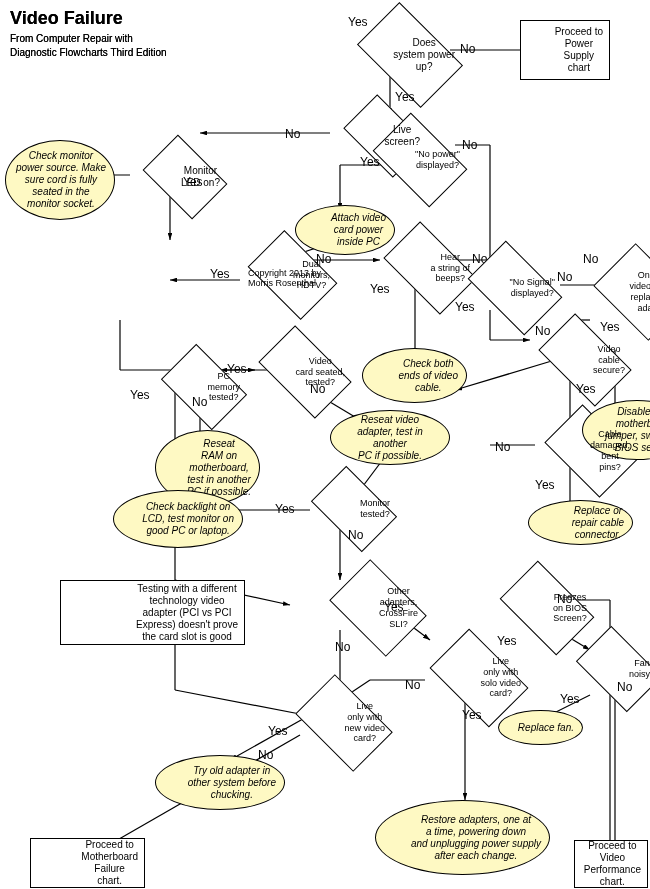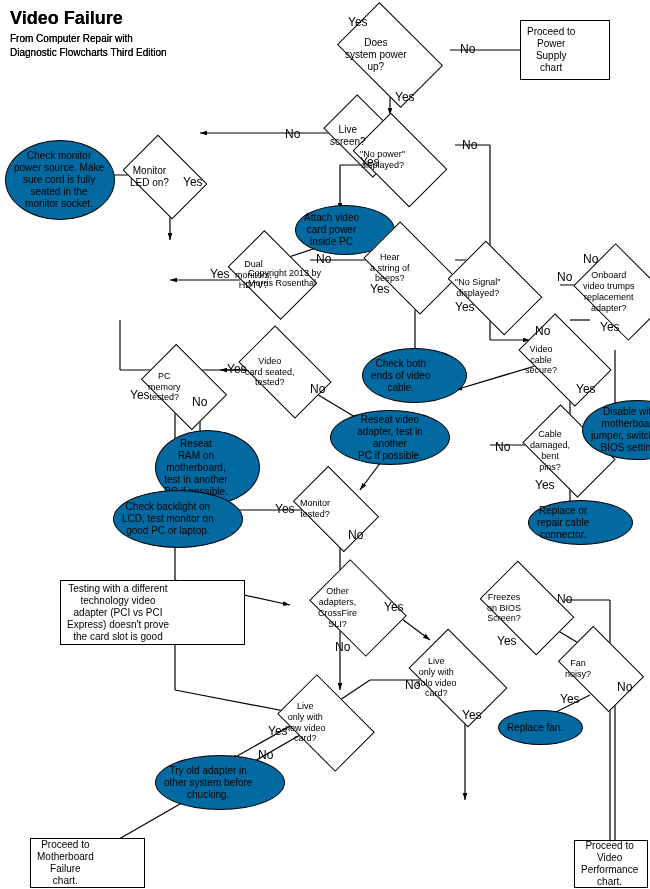--- a/index.html
+++ b/index.html
@@ -15,35 +15,36 @@
     }
     .flowchart-container {
       position: relative;
       width: 564px;
       height: 889px;
     }
     .node {
       position: absolute;
       display: flex;
       align-items: center;
-      justify-content: flex-start;
+      justify-content: flex-end;
       text-align: center;
       font-size: 10px;
       line-height: 1.2;
     }
     .node-rect {
       background: #fff;
       border: 1.5px solid #000;
       padding: 4px 6px;
     }
     .node-oval {
-      background: #0369a1;
+      background: #fef9c3;
       border: 1.5px solid #000;
       border-radius: 50%;
       padding: 4px 8px;
+      font-style: italic;
     }
     
     .arrows-svg {
       position: absolute;
       top: 0;
       left: 0;
       width: 650px;
       height: 889px;
       pointer-events: none;
     }
@@ -351,20 +352,23 @@
     <div style="width:84px;height:56px;background:#fff;border:1.5px solid #000;transform:rotate(45deg);position:absolute;"></div>
     <div style="position:relative;z-index:1;font-size:9px;text-align:center;">Live<br>only with<br>solo video<br>card?</div>
   </div>
   <div class="label" style="left:462px;top:708px;">Yes</div>
   <div class="label" style="left:405px;top:678px;">No</div>
 
   <div class="node node-oval" style="left:155px;top:755px;width:130px;height:55px;">
     <span>Try old adapter in<br>other system before<br>chucking.</span>
   </div>
 
+  <div class="node node-oval" style="left:375px;top:800px;width:175px;height:75px;">
+    <span>Restore adapters, one at<br>a time, powering down<br>and unplugging power supply<br>after each change.</span>
+  </div>
 
   <div class="node node-rect" style="left:30px;top:838px;width:115px;height:50px;">
     <span>Proceed to<br>Motherboard<br>Failure<br>chart.</span>
   </div>
 
   <div class="node node-rect" style="left:574px;top:840px;width:74px;height:48px;">
     <span>Proceed to<br>Video<br>Performance<br>chart.</span>
   </div>
 
 </div>

